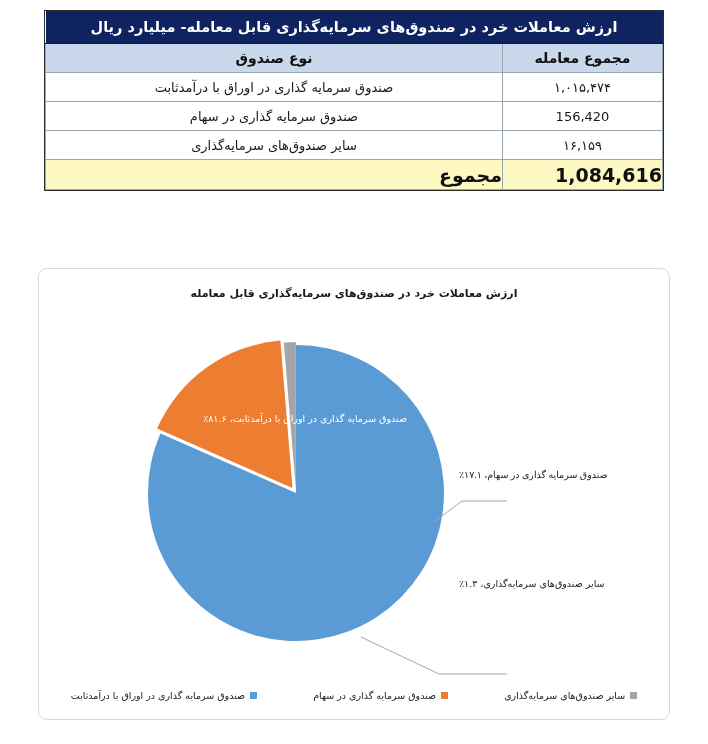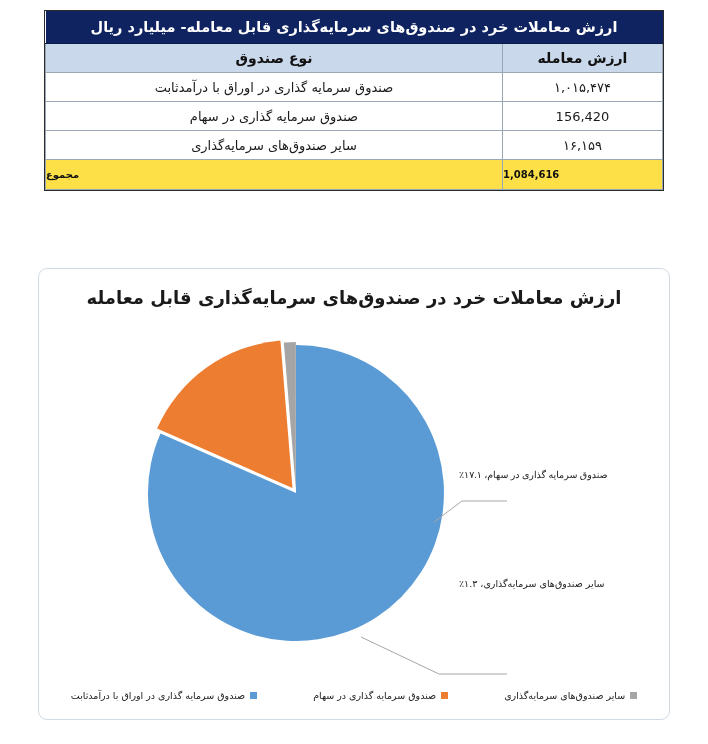--- a/index.html
+++ b/index.html
@@ -64,25 +64,25 @@
   }
   .data-cell {
     background: #ffffff;
     color: #1a1a1a;
     font-size: 13px;
     text-align: center;
     height: 28px;
     border: 1px solid #9aa7b5;
   }
   .total-cell {
-    background: #fde047;
+    background: #fef9c3;
     color: #111;
-    font-size: 10px;
-    font-weight: bold;
-    text-align: left;
+    font-size: 19px;
+    font-weight: bold;
+    text-align: right;
     height: 29px;
     border: 1px solid #9aa7b5;
   }
   .col-value { width: 160px; }
   .col-type  { width: auto; }
 
   
   .chart-card {
     position: absolute;
     left: 38px;
@@ -93,21 +93,21 @@
     border-radius: 9px;
     background: #ffffff;
     box-sizing: border-box;
   }
   .chart-title {
     position: absolute;
     top: 18px;
     left: 0;
     right: 0;
     text-align: center;
-    font-size: 18px;
+    font-size: 11px;
     font-weight: bold;
     color: #1a1a1a;
     direction: rtl;
   }
 
   .plot {
     position: absolute;
     left: 0;
     top: 0;
     width: 632px;
@@ -173,21 +173,21 @@
   <table class="tbl">
     <colgroup>
       <col class="col-value">
       <col class="col-type">
     </colgroup>
     <tbody>
       <tr>
         <td class="title-bar" colspan="2">ارزش معاملات خرد در صندوق‌های سرمایه‌گذاری قابل معامله- میلیارد ریال</td>
       </tr>
       <tr>
-        <td class="hdr-cell">ارزش معامله</td>
+        <td class="hdr-cell">مجموع معامله</td>
         <td class="hdr-cell">نوع صندوق</td>
       </tr>
       <tr>
         <td class="data-cell">۱,۰۱۵,۴۷۴</td>
         <td class="data-cell">صندوق سرمایه گذاری در اوراق با درآمدثابت</td>
       </tr>
       <tr>
         <td class="data-cell">156,420</td>
         <td class="data-cell">صندوق سرمایه گذاری در سهام</td>
       </tr>
@@ -212,20 +212,21 @@
     <path id="slice-0" fill="#5B9BD5" d="M 257.0 224.0 L 257.0 76.0 A 148 148 0 1 1 121.5 164.4 Z"></path>
 
     <path id="slice-2" fill="#A5A5A5" d="M 256.9 221.0 L 244.8 73.5 A 148 148 0 0 1 256.9 73.0 Z"></path>
 
     <path id="slice-1" fill="#ED7D31" d="M 253.5 219.1 L 118.1 159.5 A 148 148 0 0 1 241.4 71.6 Z"></path>
 
     <polyline points="395,253 423,232 468,232" fill="none" stroke="#a6a6a6" stroke-width="1"></polyline>
     <polyline points="322,368 400,405 468,405" fill="none" stroke="#a6a6a6" stroke-width="1"></polyline>
   </svg>
 
+  <div class="pie-label-inside">صندوق سرمایه گذاری در اوراق با درآمدثابت، ۸۱.۶٪</div>
   <div class="callout callout-1">صندوق سرمایه گذاری در سهام، ۱۷.۱٪</div>
   <div class="callout callout-2">سایر صندوق‌های سرمایه‌گذاری، ۱.۳٪</div>
 
   <div class="legend">
     <div class="legend-item">
       <span class="legend-swatch" style="background:#A5A5A5"></span>
       <span>سایر صندوق‌های سرمایه‌گذاری</span>
     </div>
     <div class="legend-item">
       <span class="legend-swatch" style="background:#ED7D31"></span>

